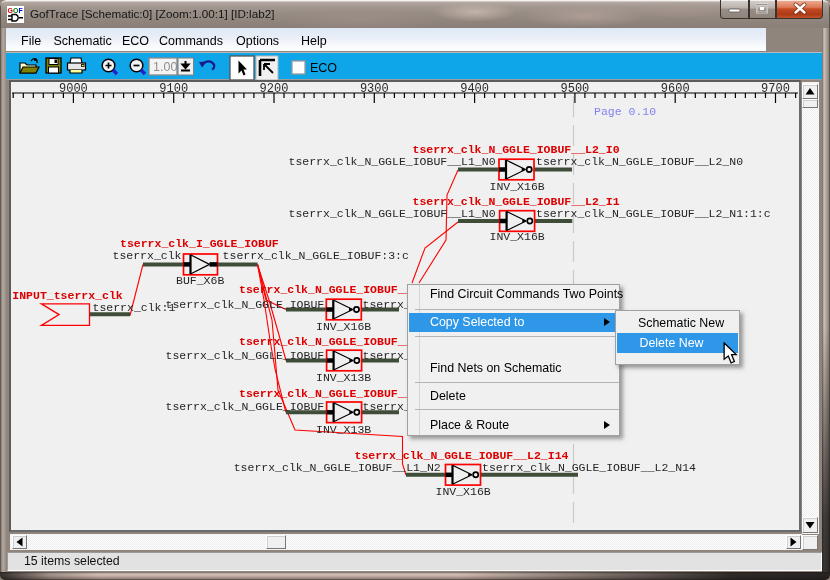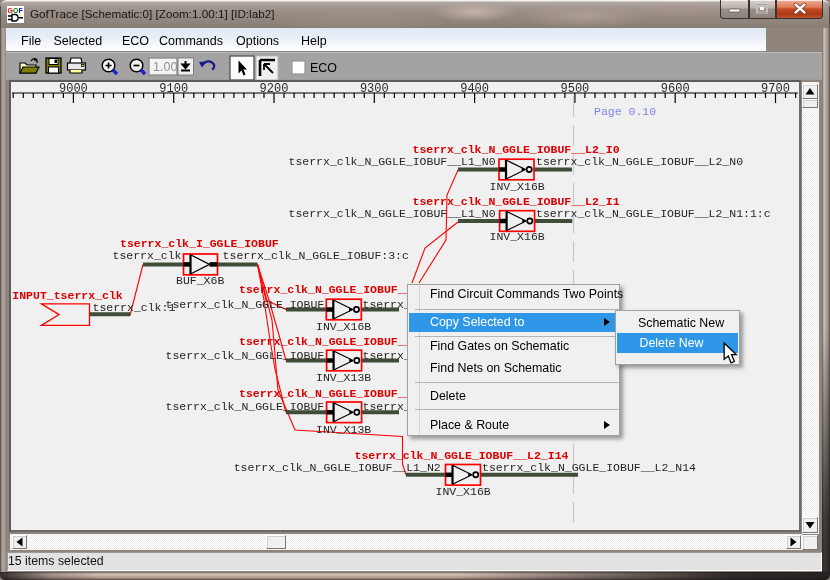--- a/index.html
+++ b/index.html
@@ -21,31 +21,31 @@
 #gicon{left:7px;top:6px;width:17px;height:17px;background:#fff;font-family:"Liberation Sans",sans-serif}
 
 .cap{top:0;height:19px;border:1px solid #38332f;border-top:none;box-shadow:inset 0 1px 0 rgba(255,255,255,.7)}
 #bmin{left:720px;width:29px;border-radius:0 0 0 4px;background:linear-gradient(180deg,#d8d2cd 0,#b9b0a9 45%,#998e86 50%,#8f847c 100%)}
 #bmax{left:749px;width:27px;background:linear-gradient(180deg,#d8d2cd 0,#b9b0a9 45%,#998e86 50%,#8f847c 100%)}
 #bclose{left:776px;width:47px;border-radius:0 0 4px 0;background:linear-gradient(180deg,#efb09a 0,#dd7b57 40%,#c44a22 50%,#ad3a16 80%,#c2542c 100%)}
 
 #menubar{left:6px;top:28px;width:760px;height:23px;background:linear-gradient(180deg,#dfe9f5 0,#e8eef7 40%,#f7f9fc 75%,#fdfdfe 100%);color:#000;font-size:12.5px}
 #menubar span{position:absolute;top:6px}
 
-#toolbar{left:6px;top:52px;width:816px;height:28px;background:#a3a3a3;border-top:1px solid #b9b9b9;border-bottom:1px solid #9d9d9d}
+#toolbar{left:6px;top:52px;width:816px;height:28px;background:#0ea5e9;border-top:1px solid #b9b9b9;border-bottom:1px solid #9d9d9d}
 
 #canvas{left:9px;top:80px;width:792px;height:452px;background:#f0f0f0;border:2px solid #5c5c5c;border-right-color:#6a6a6a;border-bottom-color:#6a6a6a}
 
 .sbtn{background:#f0f0f0;border:1px solid #fff;border-right-color:#777;border-bottom-color:#777;box-shadow:1px 1px 0 #cfcfcf inset}
 #vsb{left:802px;top:82px;width:17px;height:452px;background:
  repeating-conic-gradient(#ffffff 0 25%,#ececec 0 50%) 0 0/2px 2px}
 #hsb{left:10px;top:534px;width:792px;height:16px;background:
  repeating-conic-gradient(#ffffff 0 25%,#ececec 0 50%) 0 0/2px 2px}
 
-#status{left:7px;top:552px;width:815px;height:19px;background:#e2e2e2;border:1px solid #9a9a9a;border-bottom-color:#fdfdfd;border-right-color:#fdfdfd;font-size:12.3px;color:#111;line-height:17.5px;padding-left:0}
+#status{left:7px;top:552px;width:815px;height:19px;background:#e2e2e2;border:1px solid #9a9a9a;border-bottom-color:#fdfdfd;border-right-color:#fdfdfd;font-size:12.3px;color:#111;line-height:17.5px;padding-left:16px}
 
 #sch{left:0;top:0;width:830px;height:580px}
 #sch text{font-family:"Liberation Mono",monospace;white-space:pre}
 #sch .red{fill:#dd0000;font-weight:bold;font-size:11.5px}
 #sch .blk{fill:#262626;font-size:11.5px}
 #sch .rul{fill:#2a2a2a;font-size:12px}
 #sch .pg{fill:#8282f2;font-size:11.5px}
 
 #cmenu{left:407px;top:283.5px;width:213px;height:152px;background:#f0f0f0;border:1px solid #a0a0a0;box-shadow:3px 3px 4px rgba(80,80,80,.55);font-size:12.4px;color:#000}
 #cmenu .it{position:absolute;left:22px;white-space:nowrap;line-height:14px}
@@ -55,21 +55,21 @@
 .arr{position:absolute;right:9px;width:0;height:0;border:4.5px solid transparent;border-left:6px solid #000;border-right:none}
 #smenu{left:615px;top:310px;width:124.5px;height:55px;background:#f0f0f0;border:1px solid #a0a0a0;box-shadow:3px 3px 4px rgba(80,80,80,.55);font-size:12.4px;color:#000}
 #smenu .hl{position:absolute;left:1px;right:1px;height:19.5px;background:#2f97e8;color:#fff}
 </style></head>
 <body>
 <div class="abs" id="borderL"></div>
 <div class="abs" id="borderR"></div>
 <div class="abs" id="borderB"></div>
 <div class="abs" id="menubar">
  <span style="left:15px">File</span>
-    <span style="left:47.5px">Selected</span>
+    <span style="left:47.5px">Schematic</span>
     <span style="left:116px">ECO</span>
  <span style="left:153px">Commands</span>
     <span style="left:230px">Options</span>
     <span style="left:295px">Help</span>
 </div>
 <div class="abs" id="toolbar">
 <svg class="abs" style="left:0;top:0" width="816" height="27" viewBox="0 0 816 27">
 
   <g transform="translate(13,4)">
    <path d="M1 16 L1 6 L6 6 L8 8 L17 8 L17 16 Z" fill="#ffffcc" stroke="#000" stroke-width="1.2"></path>
@@ -365,21 +365,20 @@
       <path d="M18.5 4.5 L27.5 12.5 M27.5 4.5 L18.5 12.5" stroke="#fff" stroke-width="2.4" stroke-linecap="round"></path>
     </svg></div>
 <div class="abs" id="cmenu">
   <div class="gut"></div>
   <div class="it" style="top:2.5px">Find Circuit Commands Two Points</div>
   <div class="sep" style="top:24px"></div>
   <div class="hl" style="top:28.5px"></div>
   <div class="it" style="top:30px;color:#fff">Copy Selected to</div>
   <div class="arr" style="top:33px"></div>
   <div class="sep" style="top:51px"></div>
-  <div class="it" style="top:54.5px">Find Gates on Schematic</div>
   <div class="it" style="top:76.5px">Find Nets on Schematic</div>
   <div class="sep" style="top:97px"></div>
   <div class="it" style="top:104.5px">Delete</div>
   <div class="sep" style="top:124px"></div>
   <div class="it" style="top:133px">Place &amp; Route</div>
   <div class="arr" style="top:136px"></div>
 </div>
 <div class="abs" id="smenu">
   <div style="position:absolute;left:22px;top:5px;line-height:14px">Schematic New</div>
   <div class="hl" style="top:22px"></div>

